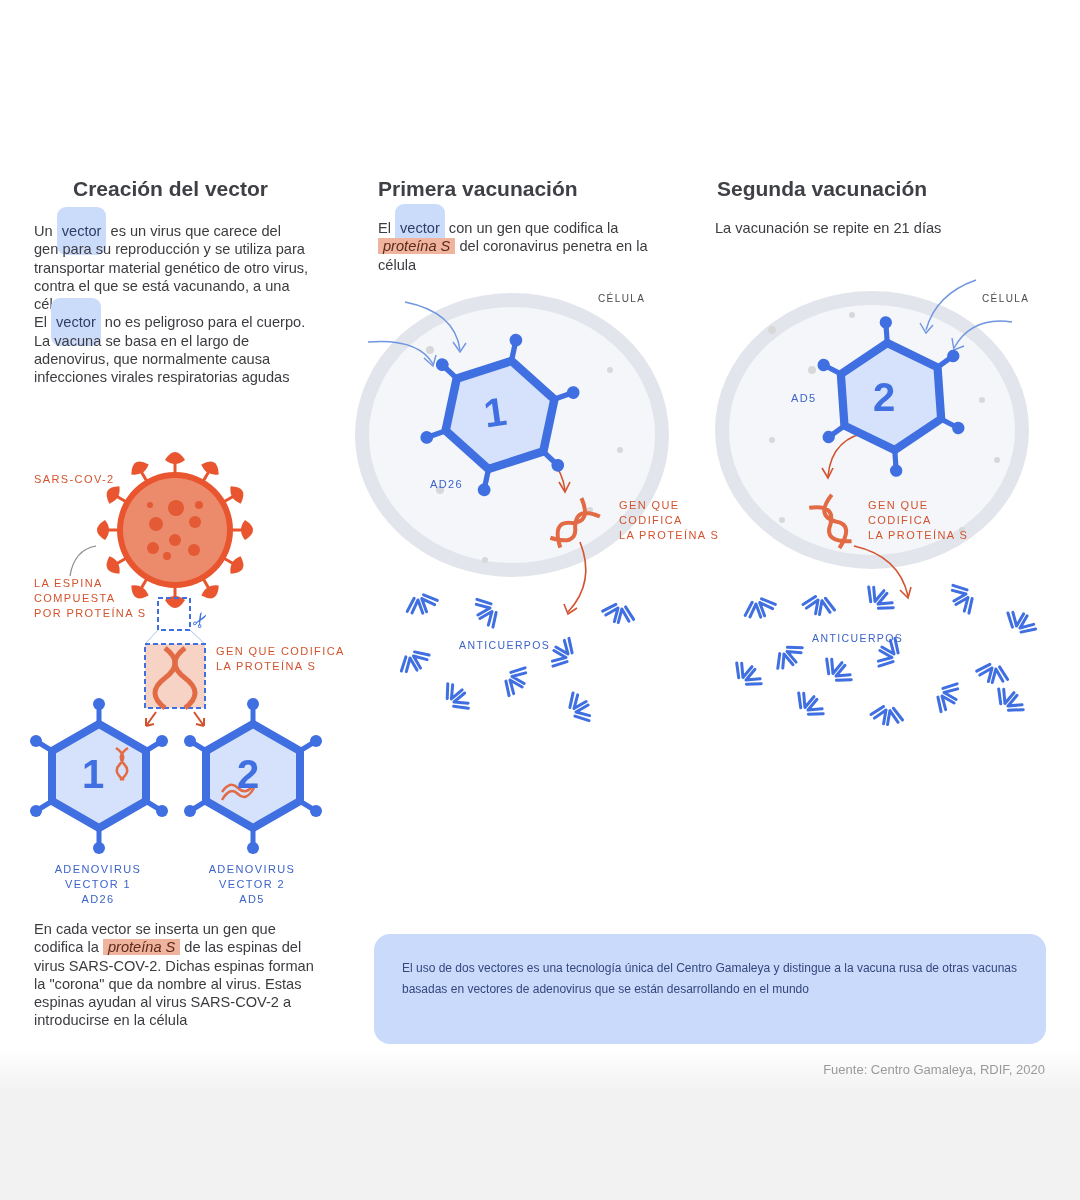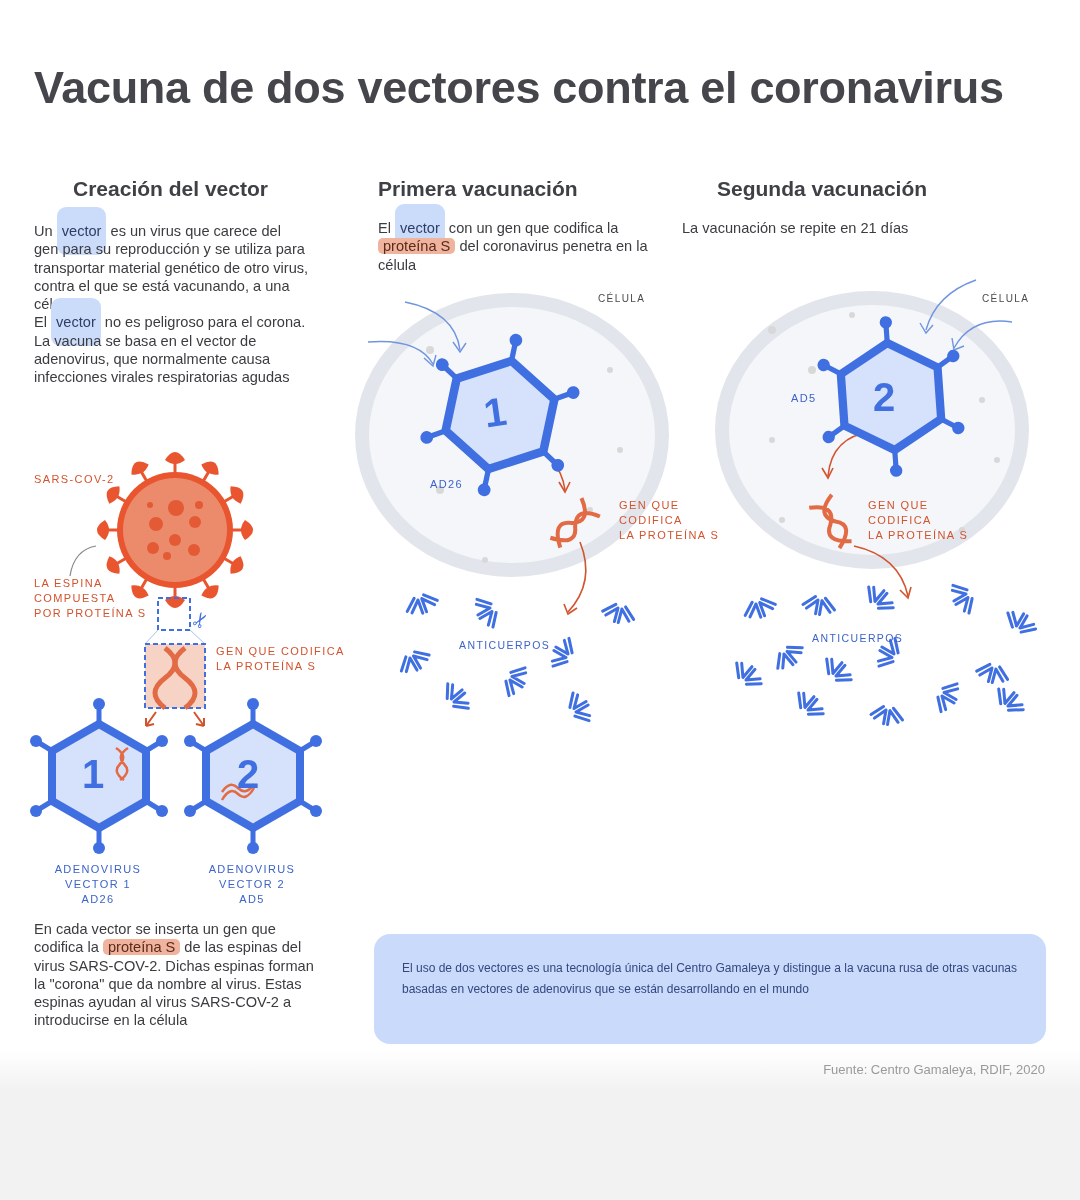--- a/index.html
+++ b/index.html
@@ -3,42 +3,41 @@
 <meta charset="utf-8">
 <style>
   * { box-sizing: border-box; margin: 0; padding: 0; }
   html, body { width: 1080px; height: 1200px; }
   body { background: #f2f2f2; font-family: "Liberation Sans", "DejaVu Sans", sans-serif; color: #3c3c40; position: relative; overflow: hidden; }
   .page { position: absolute; left: 0; top: 0; width: 1080px; height: 1090px; background: linear-gradient(to bottom, #ffffff 0, #ffffff 1050px, #f2f2f2 1090px); }
   .title { position: absolute; left: 34px; top: 62px; font-size: 45px; font-weight: 700; color: #45464b; letter-spacing: -0.3px; white-space: nowrap; }
   .h2 { position: absolute; font-size: 21px; font-weight: 700; color: #3f4045; white-space: nowrap; }
   .p { position: absolute; font-size: 14.6px; line-height: 18.3px; color: #3c3c40; }
   .hl-blue { background: #cbdcfb; border-radius: 9px; padding: 16px 5px; color: #2e3d66; }
-  .hl-red { background: #f0b39d; border-radius: 5px; padding: 0 5px; color: #5a2a1a; }
+  .hl-red { background: #f0b39d; border-radius: 0; padding: 0 5px; color: #5a2a1a; font-style: italic; }
   .lbl { position: absolute; font-size: 11px; letter-spacing: 1.4px; line-height: 15px; white-space: nowrap; }
   .lbl-red { color: #d3532e; }
   .lbl-blue { color: #3c63c9; }
   .lbl-gray { color: #4a4a4a; }
   .center { text-align: center; }
   svg { position: absolute; overflow: visible; }
   .callout { position: absolute; left: 374px; top: 934px; width: 672px; height: 110px; background: #c9dafb; border-radius: 16px; padding: 24px 28px; font-size: 12px; line-height: 20.5px; color: #34477e; }
   .source { position: absolute; right: 35px; top: 1062px; font-size: 13px; color: #9a9a9a; }
 </style>
 </head>
 <body>
 
 <div class="page">
 
-  <div class="title">Vacuna de dos vectores contra el coronavirus</div>
 
   <div class="h2" style="left:34px; top:177px;margin-left:39px;">Creación del vector</div>
 
   <div class="p" style="left:34px; top:222px; width:275px;">
     <span>Un </span><span class="hl-blue">vector</span><span> es un virus que carece del gen para su reproducción y se utiliza para transportar material genético de otro virus, contra el que se está vacunando, a una célula.</span><br>
-    <span>El </span><span class="hl-blue">vector</span><span> no es peligroso para el corona. La vacuna se basa en el vector de adenovirus, que normalmente causa infecciones virales respiratorias agudas</span>
+    <span>El </span><span class="hl-blue">vector</span><span> no es peligroso para el cuerpo. La vacuna se basa en el largo de adenovirus, que normalmente causa infecciones virales respiratorias agudas</span>
   </div>
 
   <svg style="left:100px; top:450px;" width="150" height="170" viewBox="0 0 150 170">
     <g stroke="#e8552e" stroke-width="3" fill="#e8552e">
       <g id="spk">
         <line x1="75" y1="80" x2="75" y2="10"></line>
         <path d="M65 10 q10 -16 20 0 q-5 4 -10 4 q-5 0 -10 -4z" stroke="none"></path>
       </g>
       <use href="#spk" transform="rotate(30 75 80)"></use>
       <use href="#spk" transform="rotate(60 75 80)"></use>
@@ -215,21 +214,21 @@
     <use href="#ab" transform="translate(20 78) rotate(-30)"></use>
     <use href="#ab" transform="translate(178 74) rotate(120)"></use>
     <use href="#ab" transform="translate(64 122) rotate(-130)"></use>
     <use href="#ab" transform="translate(120 100) rotate(-60)"></use>
     <use href="#ab" transform="translate(186 132) rotate(-120)"></use>
   </svg>
   <div class="lbl lbl-blue" style="left:459px; top:638px; font-size:10.5px;">ANTICUERPOS</div>
 
 
   <div class="h2" style="left:717px; top:177px;">Segunda vacunación</div>
-  <div class="p" style="left:682px; top:219px; width:320px;">La vacunación se repite en 21 días</div>
+  <div class="p" style="left:715px; top:219px; width:320px;">La vacunación se repite en 21 días</div>
 
   <svg style="left:712px; top:290px;" width="340" height="330">
     <ellipse cx="160" cy="140" rx="150" ry="132" fill="#f4f6f9" stroke="#e2e6ec" stroke-width="14"></ellipse>
     <g fill="#d8d8d8">
       <circle cx="60" cy="40" r="4"></circle>
         <circle cx="140" cy="25" r="3"></circle>
         <circle cx="100" cy="80" r="4"></circle>
         <circle cx="270" cy="110" r="3"></circle>
         <circle cx="60" cy="150" r="3"></circle>
         <circle cx="285" cy="170" r="3"></circle>

